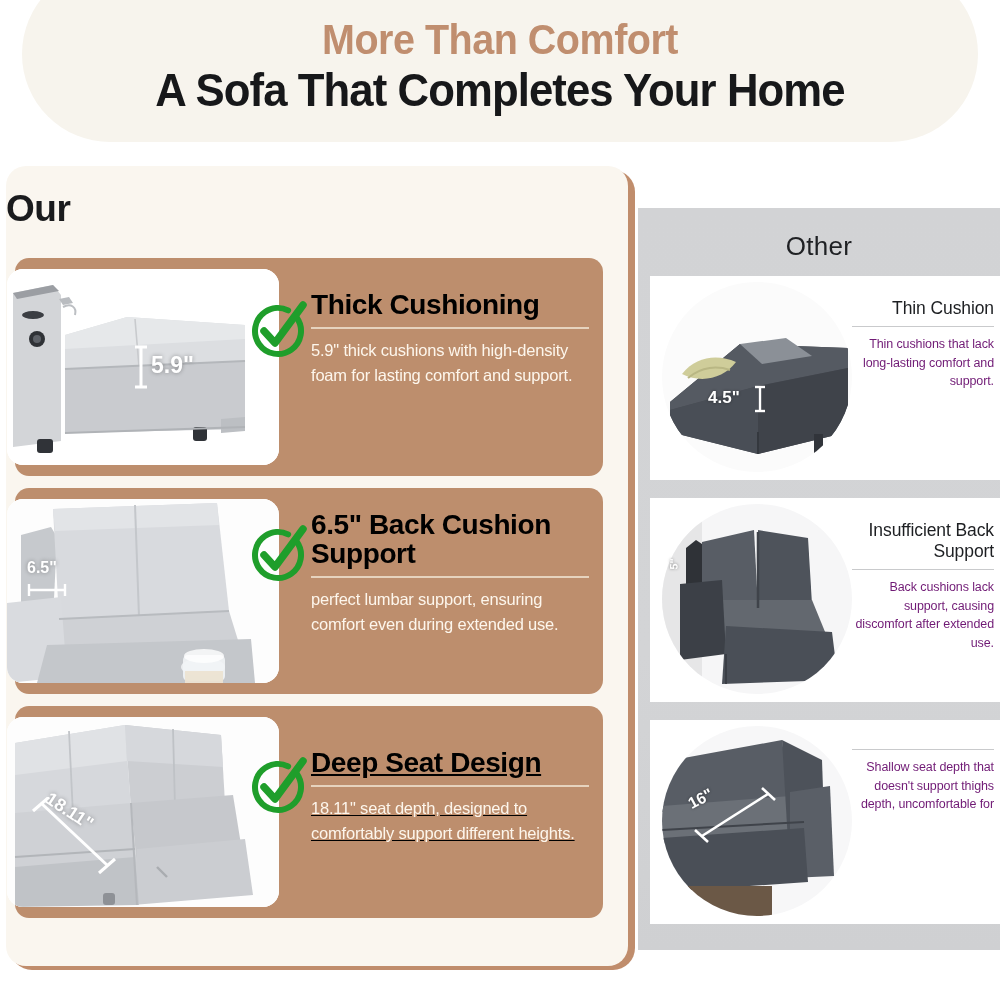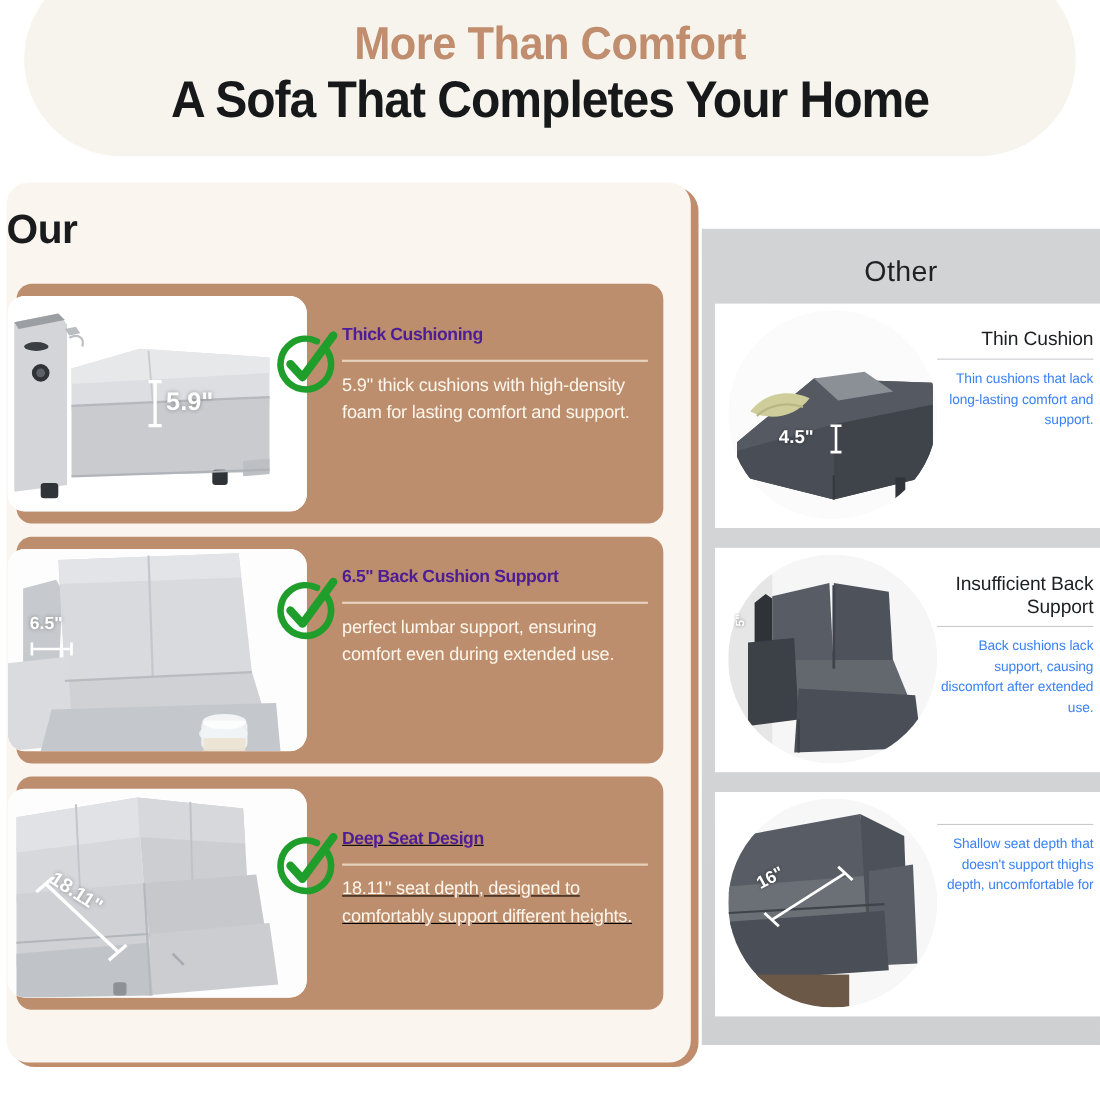--- a/index.html
+++ b/index.html
@@ -63,21 +63,21 @@
     position:absolute;right:6px;top:22px;width:142px;text-align:right;
   }
   .other-h{
     font-size:17.5px;color:#1d1f22;line-height:21px;font-weight:normal;
     letter-spacing:-0.1px;
   }
   .other-div{
     height:1px;background:#c9cacc;margin:7px 0 8px 0;width:100%;
   }
   .other-b{
-    font-size:12.5px;color:#3b82f6;line-height:18.5px;letter-spacing:-0.1px;
+    font-size:12.5px;color:#701a75;line-height:18.5px;letter-spacing:-0.1px;
   }
   .other-dim{
     position:absolute;color:#ffffff;font-weight:bold;
     text-shadow:0 0 3px rgba(0,0,0,.45);
   }
 
   
   #our-shadow{
     position:absolute;left:10px;top:170px;width:625px;height:800px;
     background:#c08d6c;border-radius:22px;
@@ -105,21 +105,21 @@
   #our-card-0 .our-photo{height:196px;}
   #our-card-1 .our-photo{height:184px;}
   #our-card-2 .our-photo{height:190px;}
 
   .our-txt{position:absolute;left:296px;width:278px;}
   #our-card-0 .our-txt{top:32px;}
   #our-card-1 .our-txt{top:22px;}
   #our-card-2 .our-txt{top:42px;text-decoration:underline;}
 
   .our-h{
-    font-size:16px;font-weight:bold;color:#4c1d95;line-height:29px;
+    font-size:28px;font-weight:bold;color:#000000;line-height:29px;
     letter-spacing:-0.4px;
   }
   .our-div{height:2px;background:#eddfcd;margin:8px 0 9px 0;width:100%;opacity:.85;}
   .our-b{
     font-size:16.5px;color:#fdf6ec;line-height:25px;letter-spacing:-0.2px;
   }
 
   
   .check{
     position:absolute;width:62px;height:62px;left:232px;

